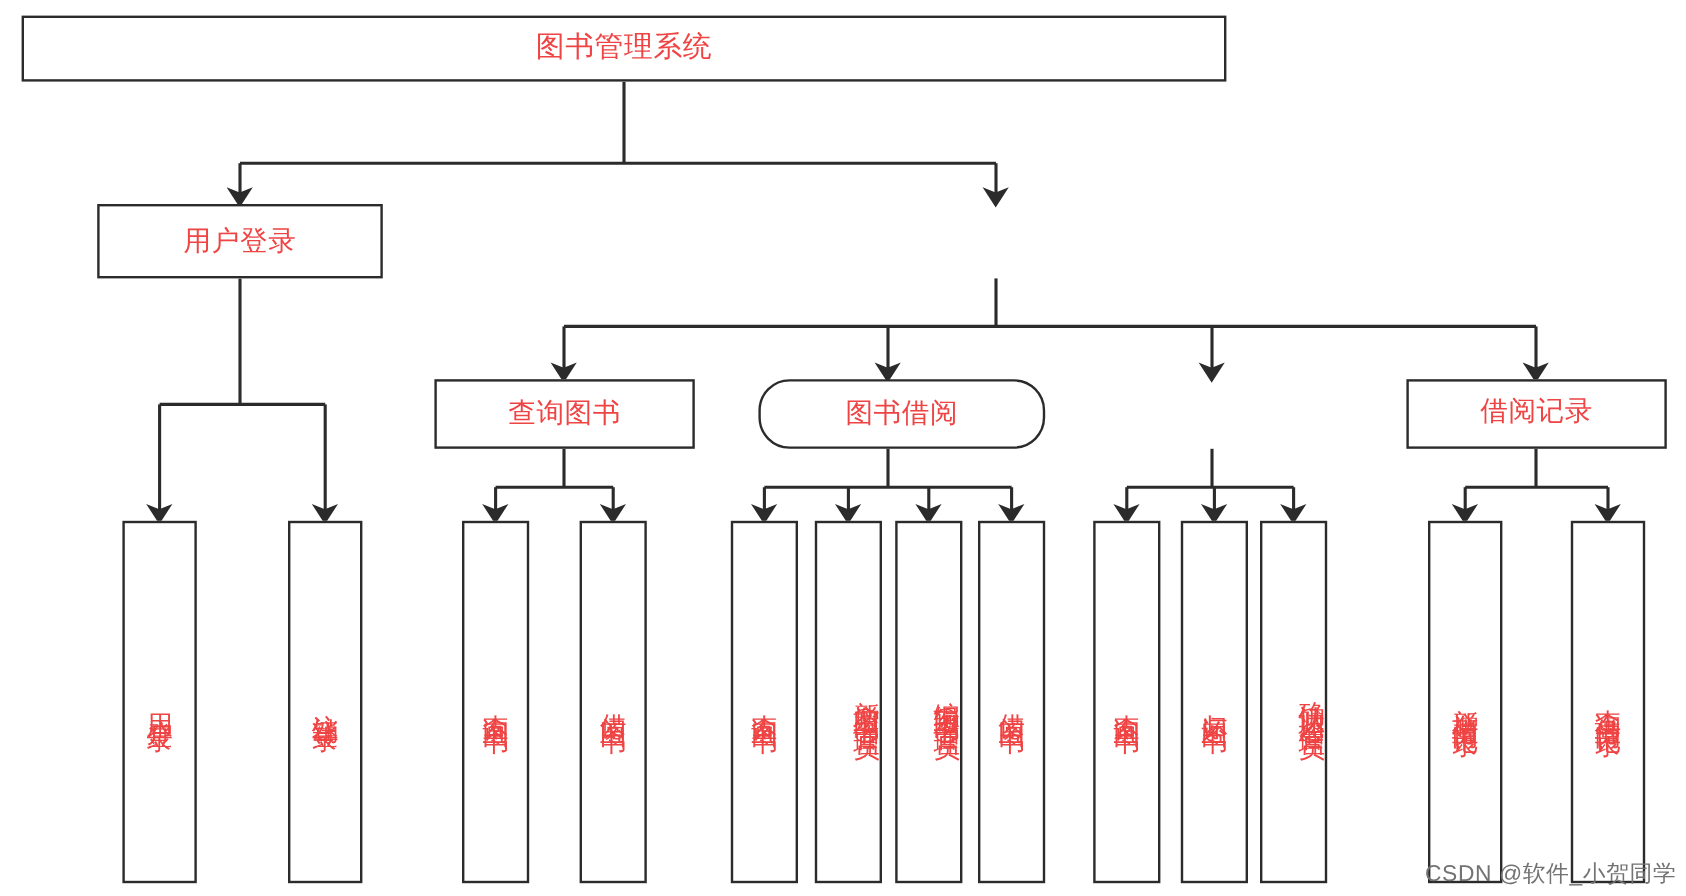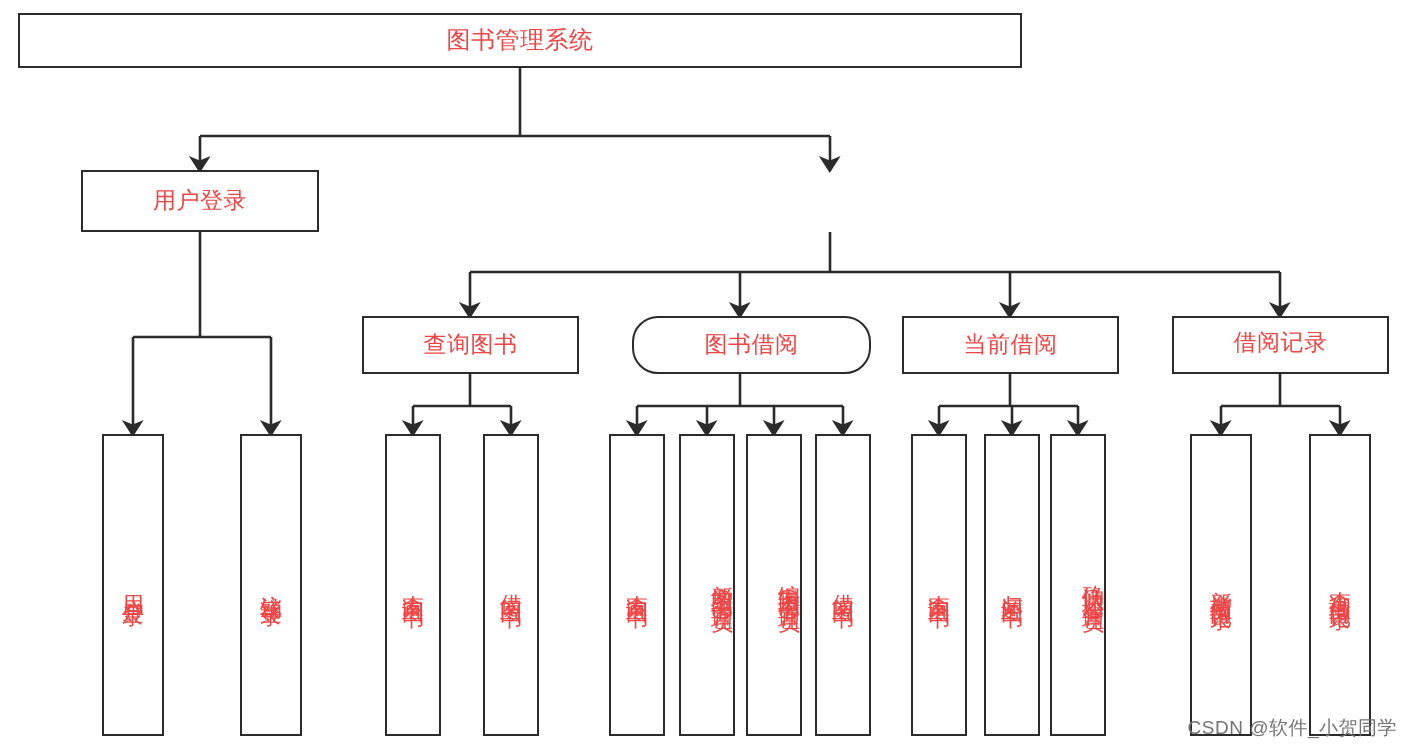--- a/index.html
+++ b/index.html
@@ -118,21 +118,20 @@
       <path d="M1340,406 L1340,427" marker-end="url(#arrow)"></path>
     </g>
   </svg>
 
   <div class="node node-h node-root" id="node-root" style="left: 18px; top: 13px; width: 1004px; height: 55px;">图书管理系统</div>
 
   <div class="node node-h" style="left: 81px; top: 170px; width: 238px; height: 62px;">用户登录</div>
 
   <div class="node node-h" style="left: 362px; top: 316px; width: 217px; height: 58px;">查询图书</div>
   <div class="node node-h" style="left: 632px; top: 316px; width: 239px; height: 58px; border-radius: 26px;">图书借阅</div>
-  <div class="node node-h" style="left: 902px; top: 316px; width: 217px; height: 58px;">当前借阅</div>
   <div class="node node-h" style="left: 1172px; top: 316px; width: 217px; height: 58px; font-family: Liberation Mono, monospace;">借阅记录</div>
 
   <div class="node node-v mid-text" style="left: 102px; top: 434px; width: 62px; height: 302px;">用户登录</div>
   <div class="node node-v mid-text" style="left: 240px; top: 434px; width: 62px; height: 302px;">注销登录</div>
   <div class="node node-v mid-text" style="left: 385px; top: 434px; width: 56px; height: 302px;">查询图书</div>
   <div class="node node-v mid-text" style="left: 483px; top: 434px; width: 56px; height: 302px;">借阅图书</div>
   <div class="node node-v mid-text" style="left: 609px; top: 434px; width: 56px; height: 302px;">查询图书</div>
   <div class="node node-v tall-text" style="left: 679px; top: 434px; width: 56px; height: 302px;">新增图书（管理员）</div>
   <div class="node node-v tall-text" style="left: 746px; top: 434px; width: 56px; height: 302px;">编辑图书（管理员）</div>
   <div class="node node-v mid-text" style="left: 815px; top: 434px; width: 56px; height: 302px;">借阅图书</div>

